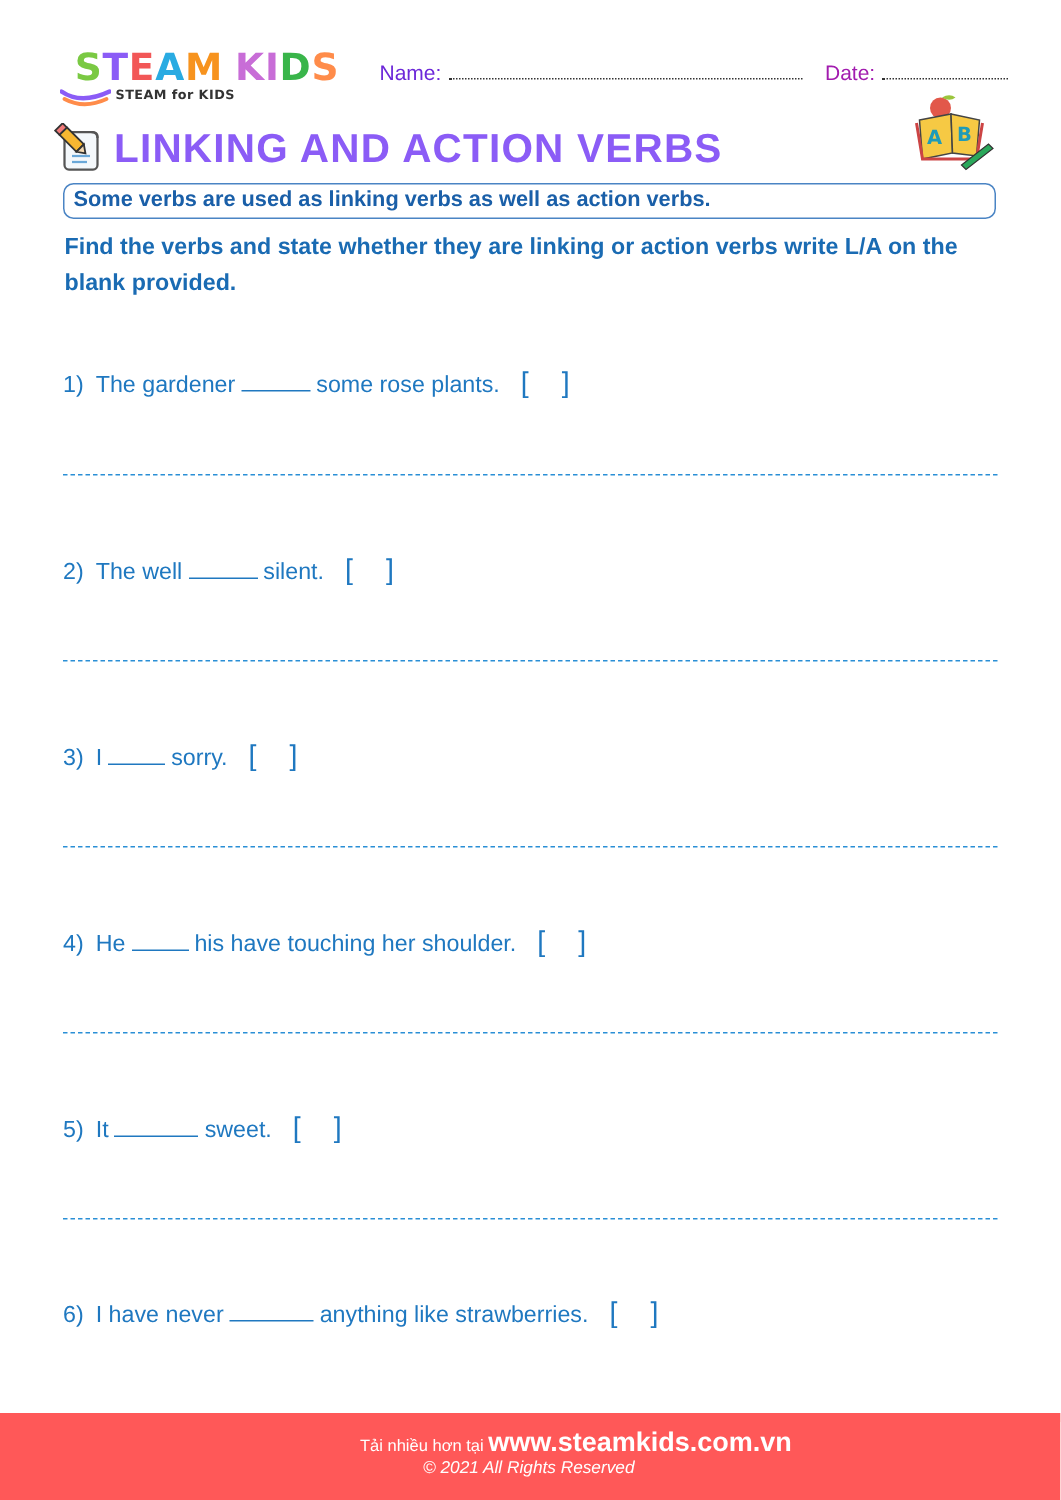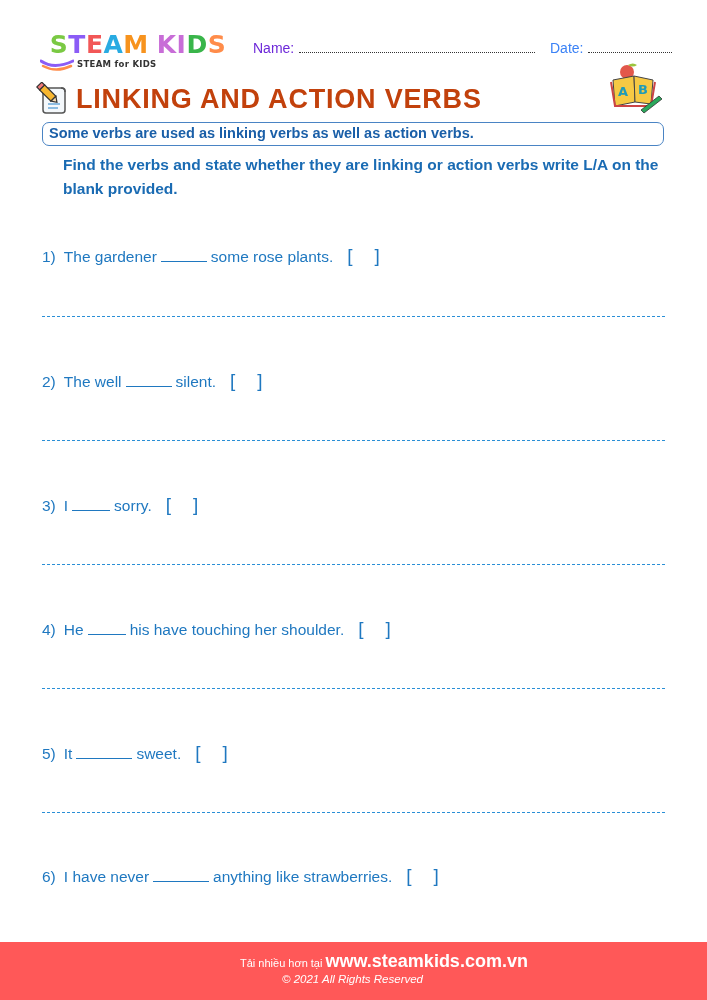--- a/index.html
+++ b/index.html
@@ -6,29 +6,29 @@
     html, body { width: 707px; height: 1000px; background: #ffffff; overflow: hidden; }
     body { position: relative; font-family: "DejaVu Sans", sans-serif; }
 
     .logo { position: absolute; left: 38px; top: 32px; width: 200px; height: 40px; }
     .logo-word { font-family: "DejaVu Sans", sans-serif; font-weight: 900; font-size: 25px; letter-spacing: 0.5px; line-height: 25px; white-space: nowrap; text-align: center; }
     .logo-word span { display: inline-block; }
     .logo-swoosh { position: absolute; left: 2px; top: 26px; width: 34px; height: 14px; }
     .logo-sub { position: absolute; left: 39px; top: 27px; font-size: 8.5px; font-weight: bold; color: #333; letter-spacing: 0.3px; white-space: nowrap; }
 
     .name-field { position: absolute; left: 253px; top: 40px; font-family: "Liberation Sans", sans-serif; font-size: 14px; color: #6d28d9; white-space: nowrap; }
-    .date-field { position: absolute; left: 550px; top: 40px; font-family: "Liberation Sans", sans-serif; font-size: 14px; color: #3b82f6; white-space: nowrap; }
+    .date-field { position: absolute; left: 550px; top: 40px; font-family: "Liberation Sans", sans-serif; font-size: 14px; color: #a21caf; white-space: nowrap; }
     .dotline { display: inline-block; border-bottom: 1px dotted #333; height: 1px; vertical-align: baseline; margin-left: 5px; }
 
     .title-icon { position: absolute; left: 36px; top: 82px; width: 34px; height: 34px; }
-    .page-title { position: absolute; left: 76px; top: 84px; font-family: "Liberation Sans", sans-serif; font-weight: bold; font-size: 27px; color: #c2410c; letter-spacing: 0.8px; white-space: nowrap; }
+    .page-title { position: absolute; left: 76px; top: 84px; font-family: "Liberation Sans", sans-serif; font-weight: bold; font-size: 27px; color: #8b5cf6; letter-spacing: 0.8px; white-space: nowrap; }
     .abc-icon { position: absolute; left: 607px; top: 62px; width: 56px; height: 52px; }
 
     .note-box { position: absolute; left: 42px; top: 122px; width: 622px; height: 24px; border: 1px solid #4a84c4; border-radius: 7px; padding: 2px 6px; font-family: "Liberation Sans", sans-serif; font-weight: bold; font-size: 14.5px; color: #1a5fa8; white-space: nowrap; }
-    .instructions { position: absolute; left: 43px; top: 153px; width: 630px; font-family: "Liberation Sans", sans-serif; font-weight: bold; font-size: 15.5px; line-height: 24px; color: #1a6bb3; margin-left: 20px; }
+    .instructions { position: absolute; left: 43px; top: 153px; width: 630px; font-family: "Liberation Sans", sans-serif; font-weight: bold; font-size: 15.5px; line-height: 24px; color: #1a6bb3; }
 
     .question { position: absolute; left: 42px; font-family: "Liberation Sans", sans-serif; font-size: 15.5px; color: #1f78c0; white-space: nowrap; }
     .question .num { margin-right: 8px; }
     .blank { display: inline-block; border-bottom: 1px solid #1f78c0; vertical-align: baseline; height: 1px; margin: 0 4px; }
     .bracket { display: inline-block; margin-left: 14px; font-size: 19px; color: #1f78c0; letter-spacing: 0; }
     .bracket .gap { display: inline-block; width: 22px; }
     .answer-line { position: absolute; left: 42px; width: 623px; border-top: 1px dashed #2a8fd6; height: 1px; }
 
     .footer { position: absolute; left: 0; top: 942px; width: 707px; height: 58px; background: #ff5858; }
     .footer-scallop { position: absolute; left: 0; top: 938px; width: 707px; height: 10px; }

